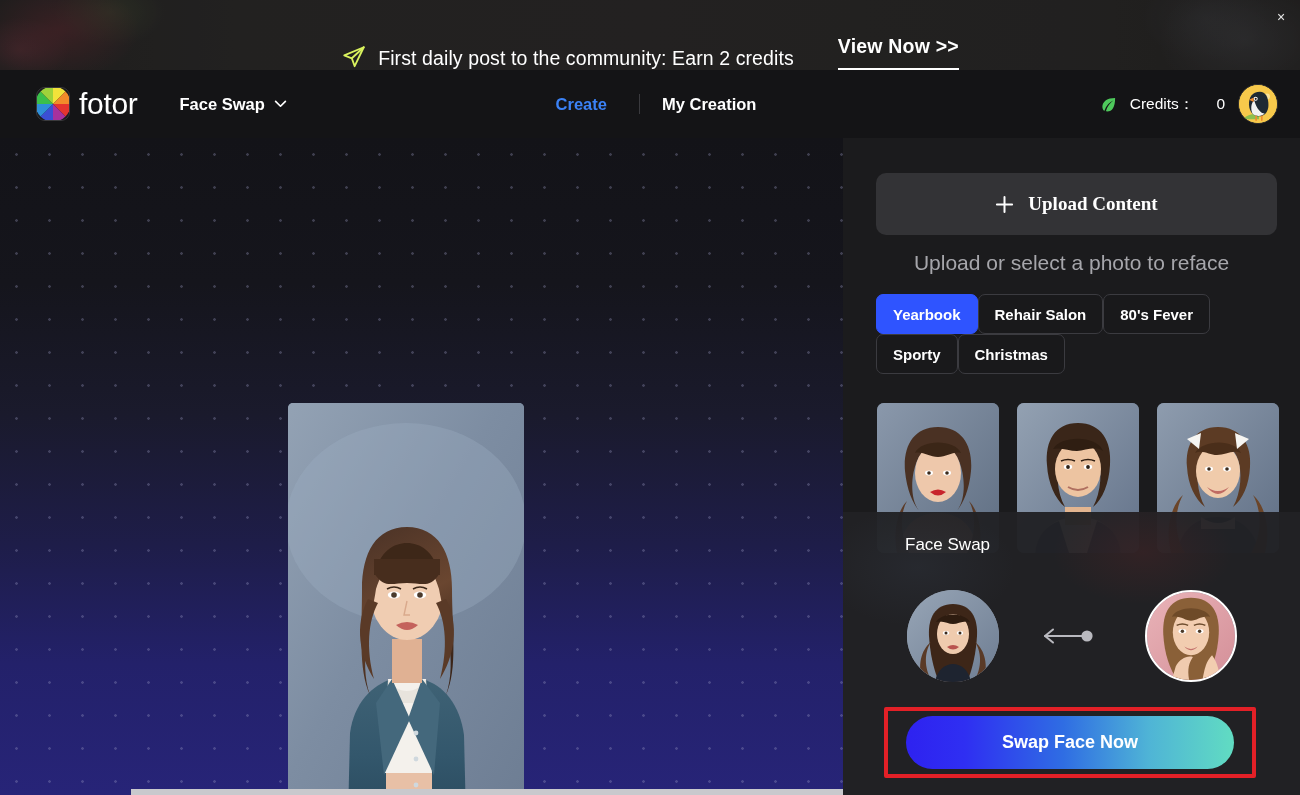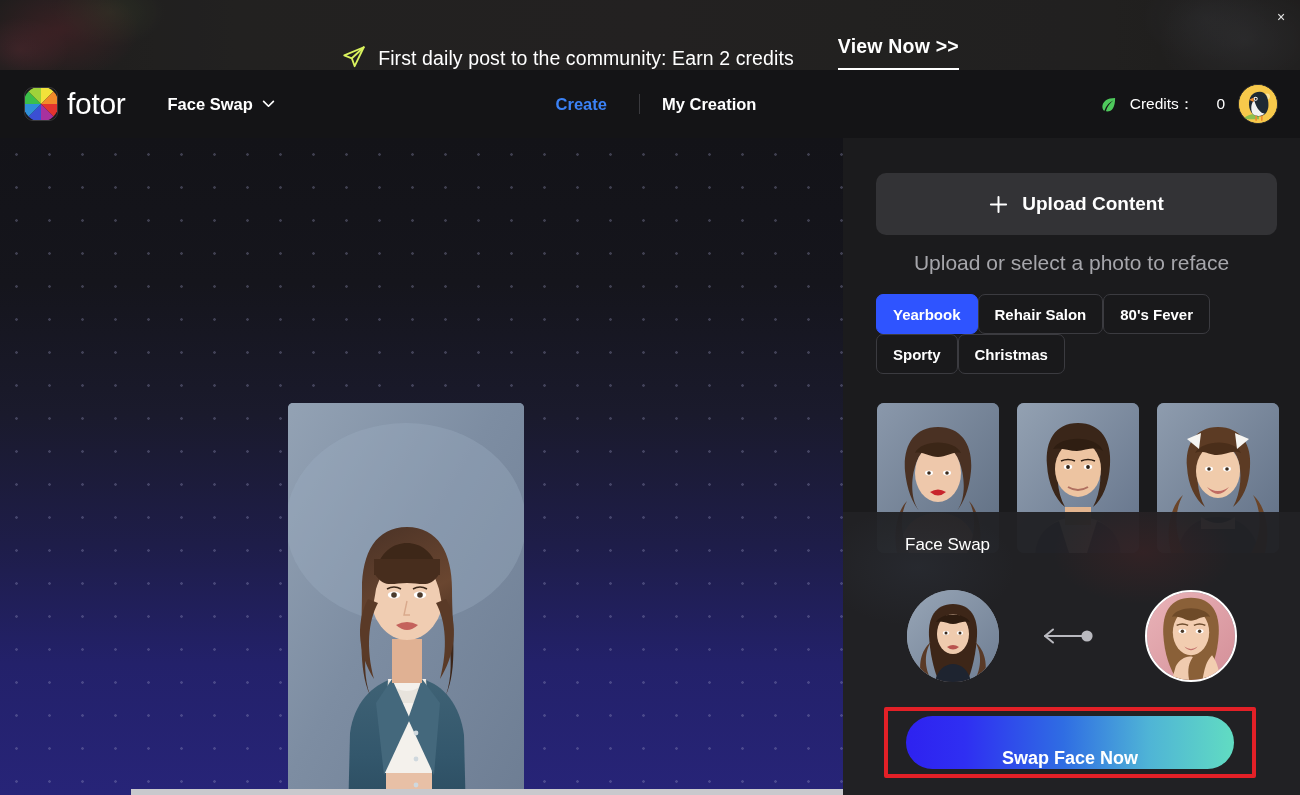--- a/index.html
+++ b/index.html
@@ -56,21 +56,21 @@
     display: flex; align-items: center; justify-content: center;
     color: #e8e8e8; font-size: 14px; line-height: 1;
   }
 
   
   .topnav {
     position: absolute; left: 0; top: 70px; width: 1300px; height: 68px;
     background: #141416;
     display: flex; align-items: center;
   }
-  .brand { display: flex; align-items: center; margin-left: 24px; }
+  .brand { display: flex; align-items: center; margin-left: 36px; }
   .brand-mark {
     width: 34px; height: 34px; border-radius: 9px; overflow: hidden;
     position: relative; flex: none;
     background: #1e1e20;
     border: 1px solid #3a3a3c;
   }
   .brand-mark svg { display: block; width: 100%; height: 100%; }
   .brand-name {
     color: #ffffff; font-size: 30px; margin-left: 9px;
     font-weight: 400; letter-spacing: -0.3px;
@@ -136,20 +136,21 @@
   .sidebar {
     position: absolute; left: 843px; top: 138px; width: 457px; height: 657px;
     background: #1b1b1d;
     overflow: hidden;
   }
   .upload-btn {
     position: absolute; left: 33px; top: 35px; width: 401px; height: 62px;
     background: #333336; border-radius: 10px;
     display: flex; align-items: center; justify-content: center; gap: 14px;
     cursor: pointer;
+    font-family: Liberation Serif, serif;
   }
   .plus-icon { width: 19px; height: 19px; display: block; }
   .upload-btn-label { color: #ffffff; font-size: 19px; font-weight: bold; }
   .upload-hint {
     position: absolute; left: 0; top: 113px; width: 457px;
     text-align: center; color: #a6a6ab; font-size: 21px;
   }
 
   .chips {
     position: absolute; left: 33px; top: 156px; width: 404px;
@@ -205,21 +206,21 @@
 
   .highlight-box {
     position: absolute; left: 884px; top: 707px; width: 372px; height: 71px;
     border: 4px solid #e32027; border-radius: 2px;
     pointer-events: none; z-index: 5;
   }
   .swap-cta {
     position: absolute; left: 906px; top: 716px; width: 328px; height: 53px;
     border-radius: 27px;
     background: linear-gradient(90deg, #2e22f0 0%, #2f2ff2 18%, #2f6de3 48%, #4fb4d6 74%, #61dcc2 100%);
-    display: flex; align-items: flex-end; justify-content: center;
+    display: flex; align-items: center; justify-content: center;
     cursor: pointer; z-index: 4;
   }
   .swap-cta-label { color: #ffffff; font-size: 18px; font-weight: bold; }
 </style>
 </head>
 <body>
 
 <div id="app">
 
   <div class="promo-banner">

